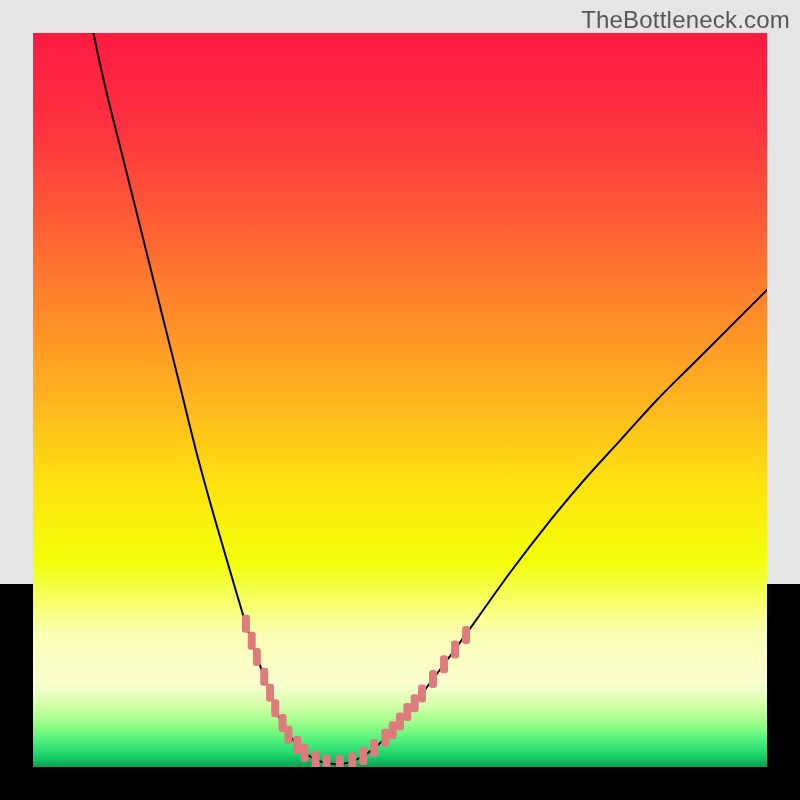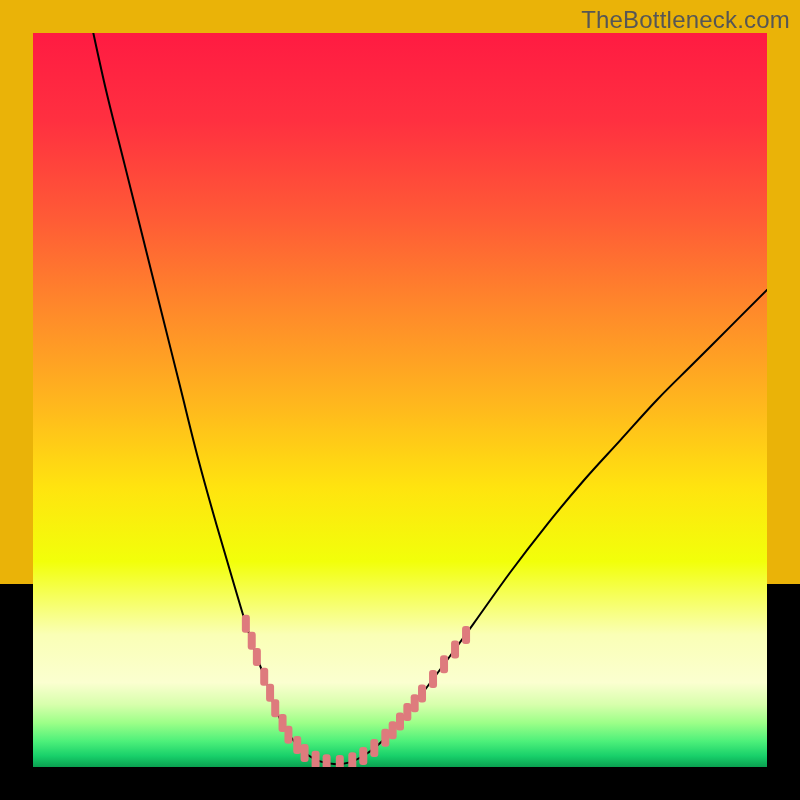--- a/index.html
+++ b/index.html
@@ -1,17 +1,17 @@
 <!DOCTYPE html>
 <html><head>
 <meta charset="utf-8">
 <style>
   * { margin: 0; padding: 0; box-sizing: border-box; }
   html, body { width: 800px; height: 800px; overflow: hidden; background: #000; }
-  .wrap { position: relative; width: 800px; height: 584px; background: #eab308; }
+  .wrap { position: relative; width: 800px; height: 584px; background: #e5e5e5; }
   .plot {
     position: absolute;
     left: 33px;
     top: 33px;
     width: 734px;
     height: 734px;
   }
   .watermark {
     position: absolute;
     top: 6px;

